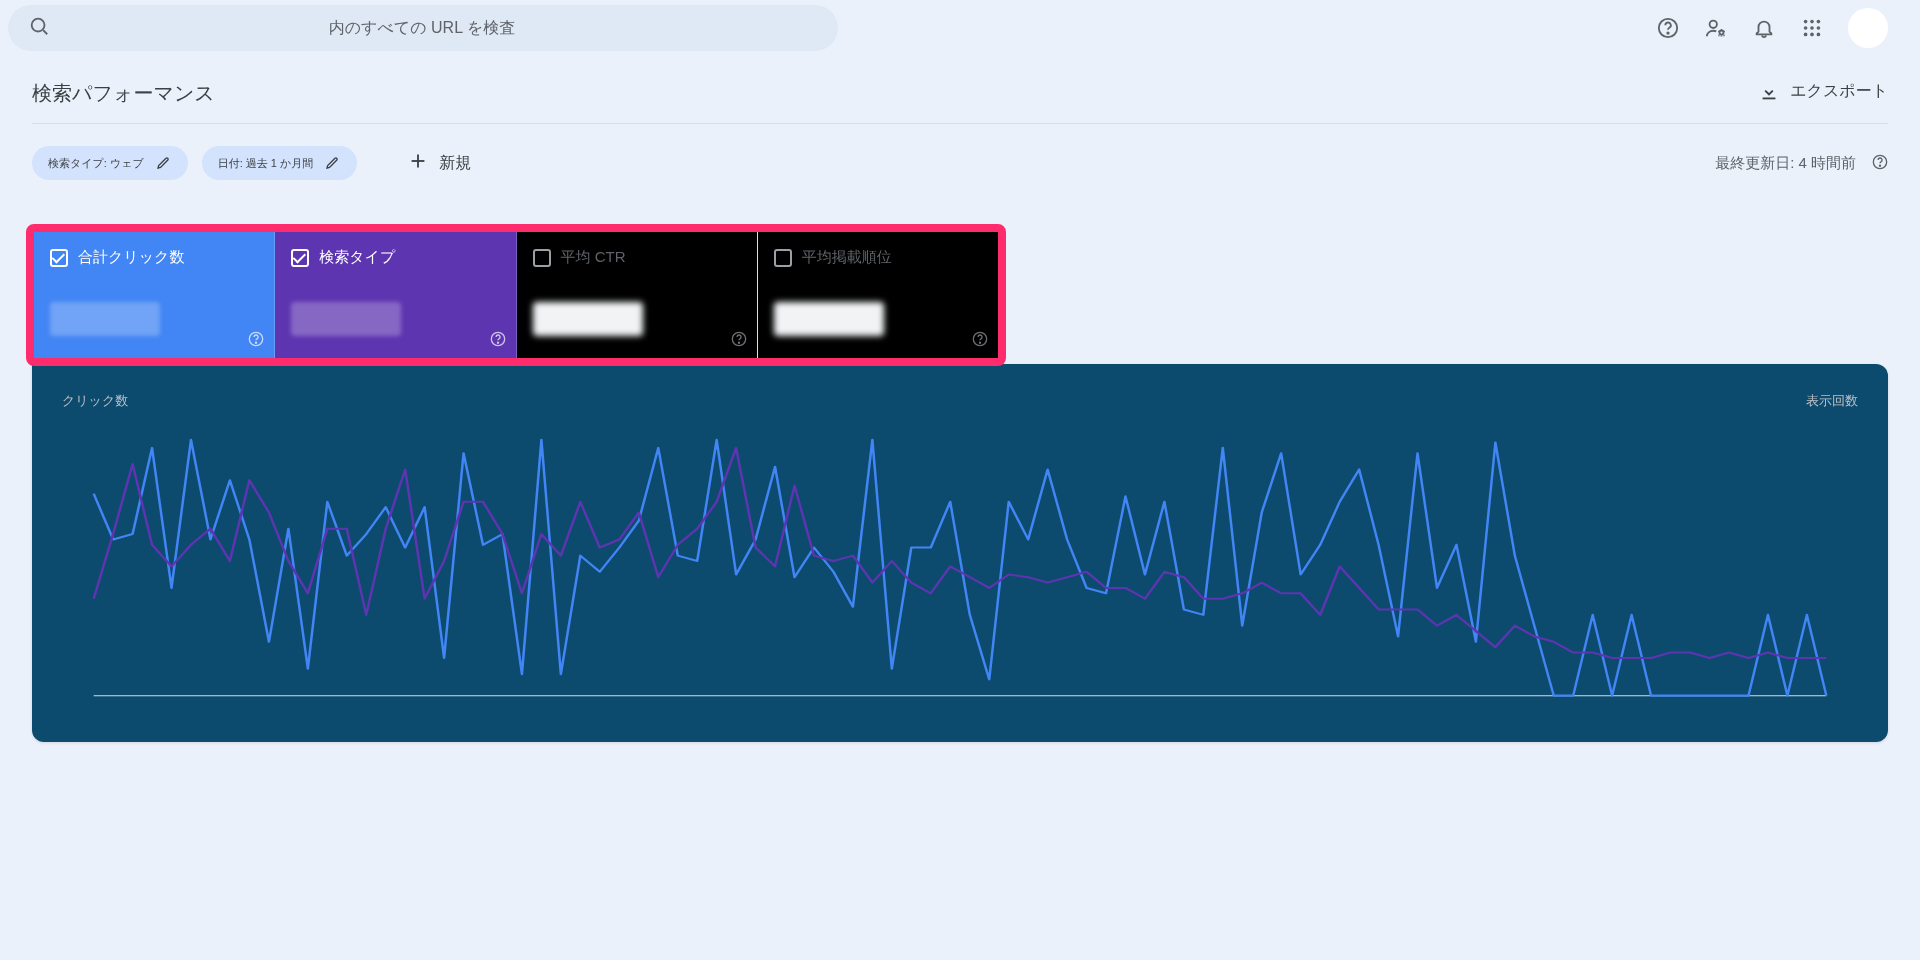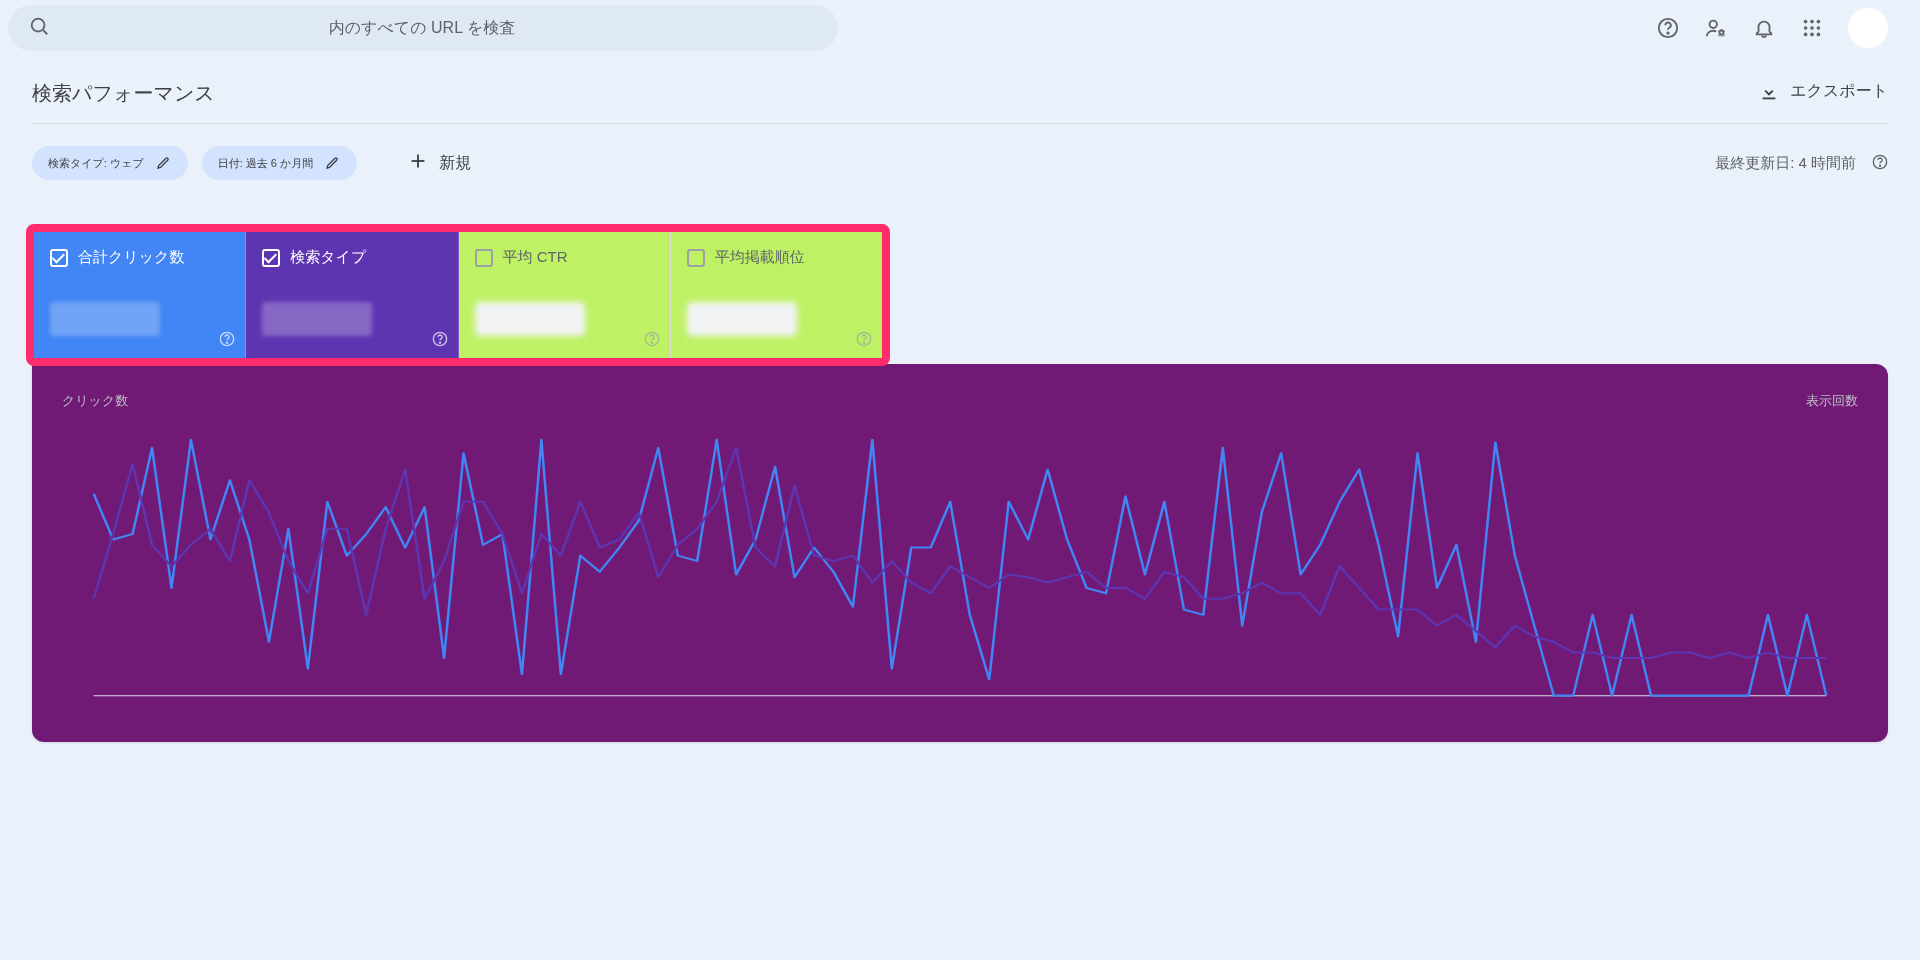--- a/index.html
+++ b/index.html
@@ -69,36 +69,36 @@
     margin-left:auto; display:flex; align-items:flex-end; gap:16px;
     color:#5f6368; font-size:15px;
   }
 
   
   .highlight-box {
     margin: 0 26px;
     border: 8px solid #ff2c6d;
     border-radius: 8px;
     padding: 0;
-    width: 864px;
+    width: 980px;
     position: relative;
   }
   .metrics-row { display:flex; }
   .metric-card {
     flex: 1 1 0;
     height: 126px;
     padding: 16px 16px 10px 16px;
     position: relative;
     border-right: 1px solid #e0e0e0;
     cursor:pointer;
   }
   .metric-card:last-child { border-right: none; }
   .metric-card.blue  { background:#4285f4; color:#fff; border-right-color: rgba(255,255,255,0.2);}
   .metric-card.purple{ background:#5e35b1; color:#fff; border-right-color: rgba(255,255,255,0.2);}
-  .metric-card.white { background:#bef264; color:#5f6368; }
+  .metric-card.white { background:#000000; color:#5f6368; }
   .mc-top { display:flex; align-items:center; gap:10px; font-size:15px; }
   .mc-help {
     position:absolute; right:10px; bottom:8px;
     opacity:0.7;
   }
   .metric-card.white .mc-help { color:#9aa0a6; }
   .mc-value-blur {
     position:absolute; left:16px; bottom:22px;
     width: 110px; height: 34px; border-radius:4px;
     background: rgba(255,255,255,0.25);
@@ -113,21 +113,21 @@
   }
   .checkbox.checked::after{
     content:""; width:10px; height:5px; border-left:2px solid currentColor;
     border-bottom:2px solid currentColor; transform: rotate(-45deg) translateY(-1px);
   }
   .metric-card.white .checkbox { color:#9aa0a6; }
 
   
   .chart-card {
     margin: -2px 32px 44px 32px;
-    background:#701a75;
+    background:#0c4a6e;
     border-radius: 0 12px 12px 12px;
     box-shadow: 0 1px 3px rgba(60,64,67,0.15);
     padding: 28px 24px 36px 24px;
   }
   .chart-axis-labels {
     display:flex; justify-content:space-between;
     color:#bdc1c6; font-size:13px; padding: 0 6px 6px 6px;
   }
   .chart-wrap { width:100%; overflow:hidden; }
   svg.chart { width:100%; height:290px; display:block; }
@@ -207,21 +207,21 @@
 <div class="filter-row">
   <div class="chip">
     <span>検索タイプ: ウェブ</span>
     <span class="edit-icon">
       <svg class="ico-sm" viewBox="0 0 24 24" fill="none" stroke="currentColor" stroke-width="2">
           <path d="M3 21l3.8-.9 11-11a2 2 0 00-2.8-2.8l-11 11L3 21z"></path>
         </svg>
     </span>
   </div>
   <div class="chip">
-    <span>日付: 過去 6 か月間</span>
+    <span>日付: 過去 1 か月間</span>
     <span class="edit-icon">
       <svg class="ico-sm" viewBox="0 0 24 24" fill="none" stroke="currentColor" stroke-width="2">
           <path d="M3 21l3.8-.9 11-11a2 2 0 00-2.8-2.8l-11 11L3 21z"></path>
         </svg>
     </span>
   </div>
   <div class="add-new">
     <span>
       <svg class="ico" viewBox="0 0 24 24" fill="none" stroke="currentColor" stroke-width="2">
           <line x1="12" y1="5" x2="12" y2="19"></line>

